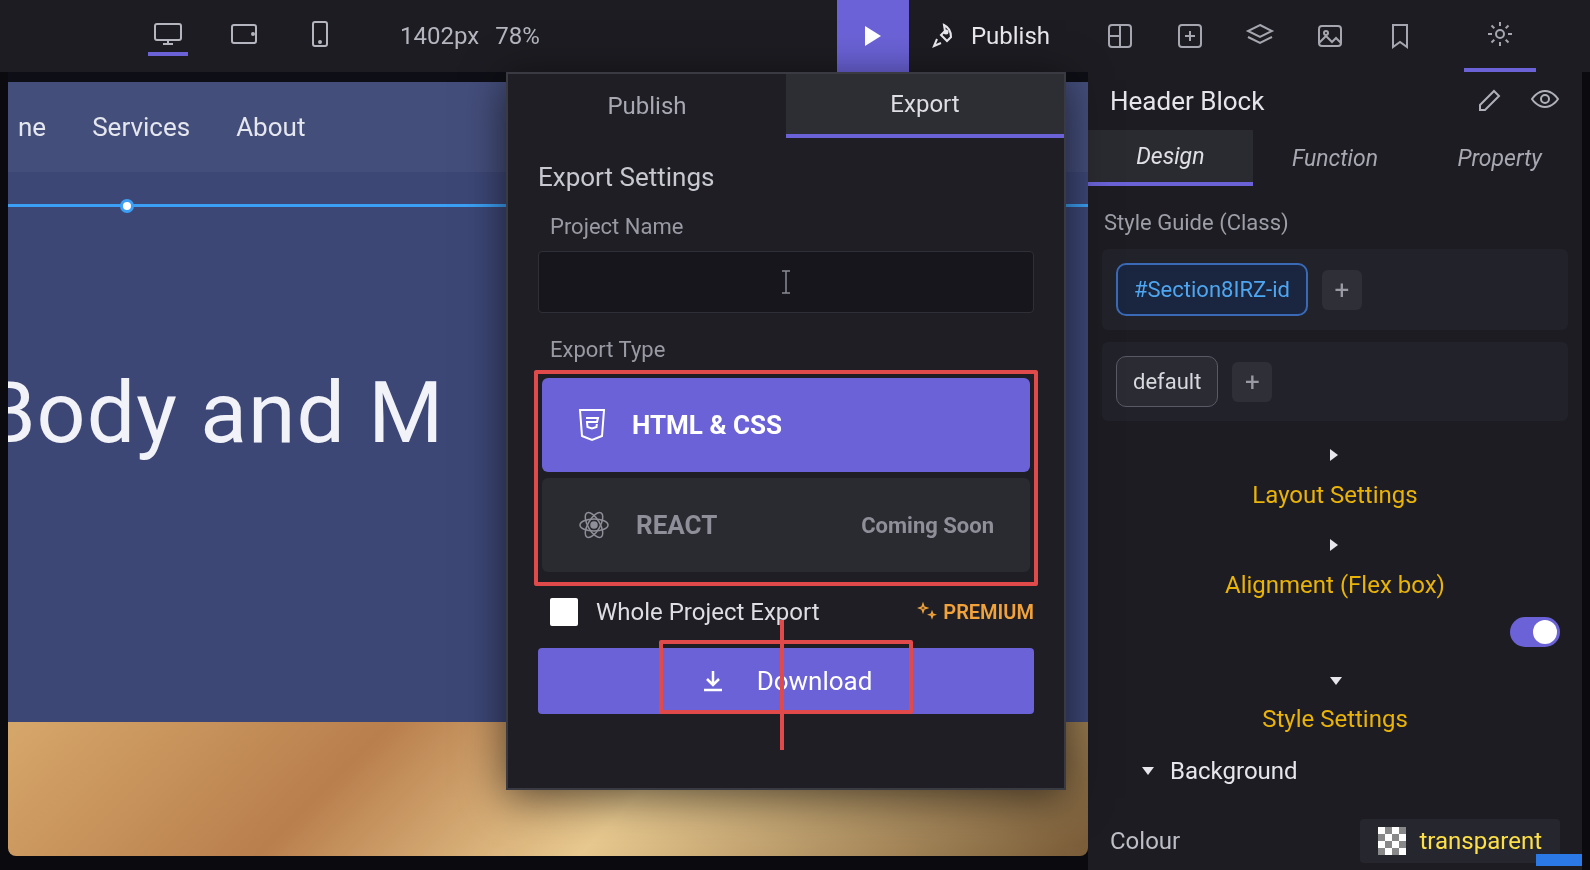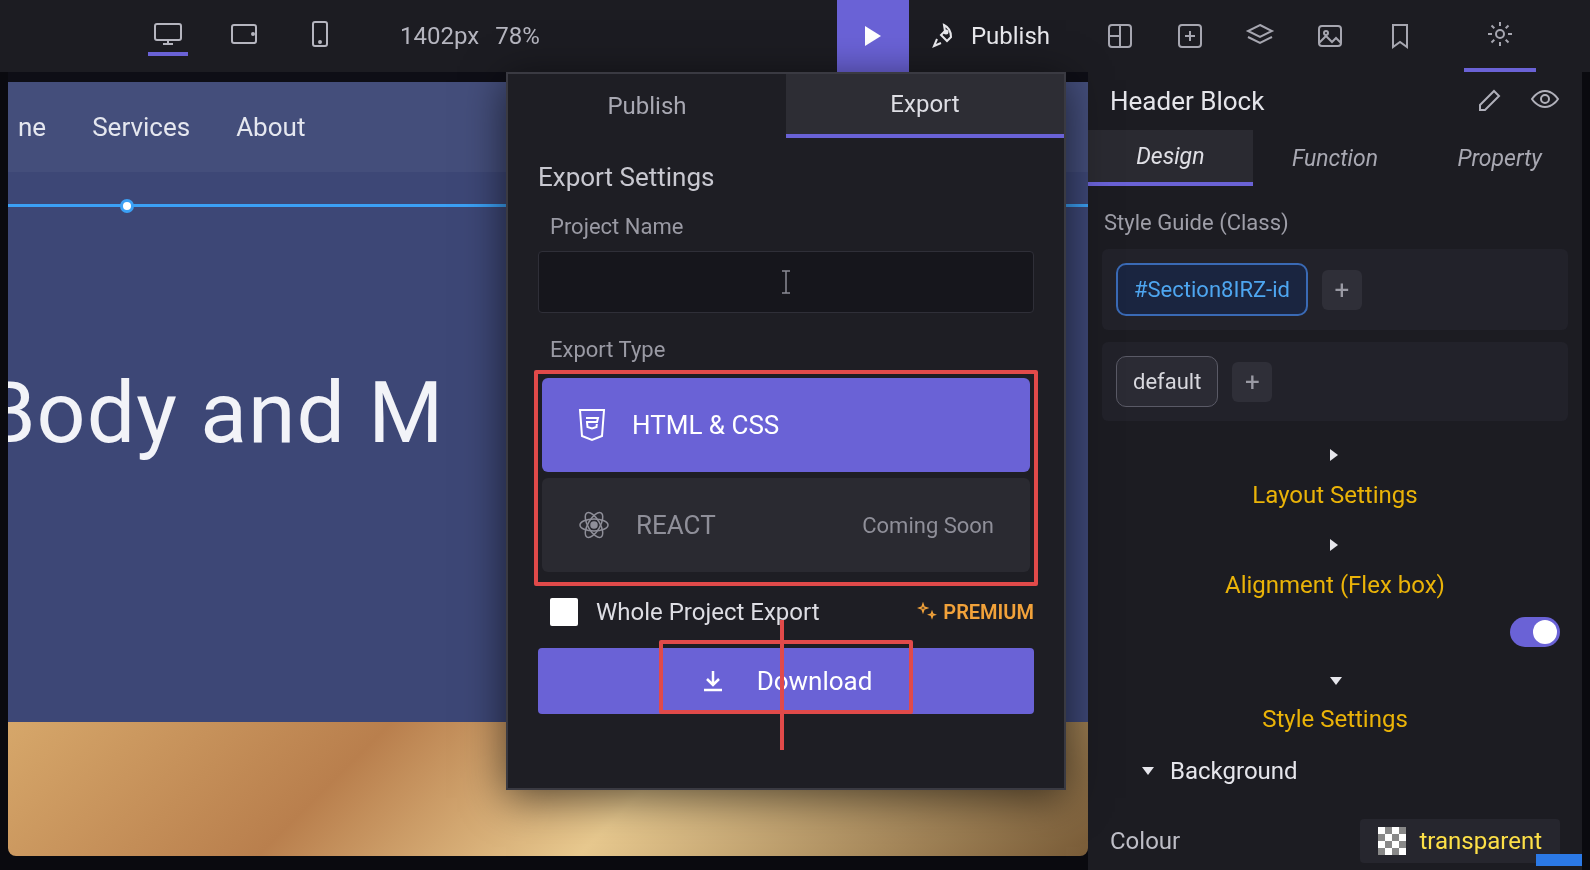--- a/index.html
+++ b/index.html
@@ -93,21 +93,21 @@
   .popup-tab.active { background: #2d2d34; color: #dedee4; border-bottom: 4px solid #6a62d6; }
   .popup-body { padding: 24px 30px; }
   .popup-h { font-size: 26px; color: #c8c8d0; margin-bottom: 22px; }
   .popup-label { font-size: 22px; color: #9a9aa4; margin-bottom: 12px; padding-left: 12px; }
   .popup-input {
     width: 100%; height: 62px; background: #16161c;
     border: 1px solid #2f2f38; border-radius: 4px; margin-bottom: 24px;
     display:flex; align-items:center; justify-content:center;
   }
   .etype-group {
-    border: 4px solid #e14a4a; border-radius: 2px; padding: 4px; margin: -4px -4px 12px -4px;
+    border: 4px solid #e14a4a; border-radius: 2px; padding: 4px; margin: -4px -4px 12px -4px; font-weight: bold;
   }
   .etype-btn {
     height: 94px; display: flex; align-items: center; gap: 24px;
     padding: 0 34px; border-radius: 6px; font-size: 26px; margin-bottom: 6px;
     position: relative;
   }
   .etype-btn.sel { background: #6a62d6; color: #fff; }
   .etype-btn.dis { background: #2a2a31; color: #8f8f99; }
   .etype-badge { position: absolute; right: 36px; font-size: 22px; color: #8f8f99; }
   .connector-vert {

